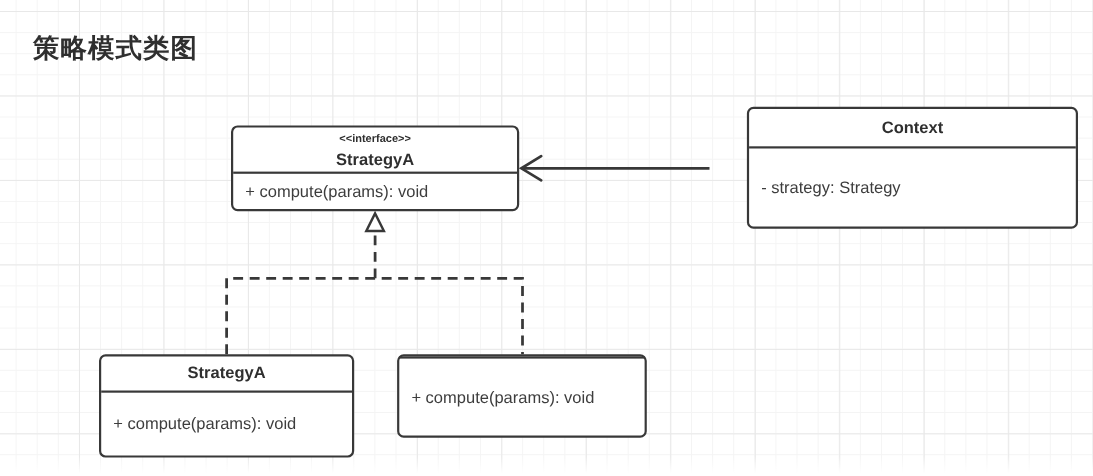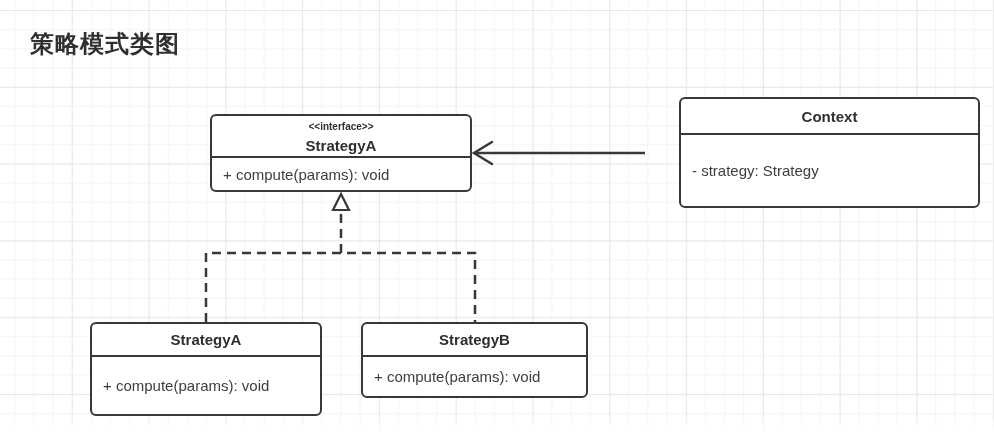--- a/index.html
+++ b/index.html
@@ -122,17 +122,16 @@
     <div class="uml-header uml-classname">Context</div>
     <div class="uml-section">- strategy: Strategy</div>
   </div>
 
   <div class="uml-box" id="box-strategy-a">
     <div class="uml-header uml-classname">StrategyA</div>
     <div class="uml-section">+ compute(params): void</div>
   </div>
 
   <div class="uml-box" id="box-strategy-b">
-    <div class="uml-header uml-classname">StrategyB</div>
     <div class="uml-section">+ compute(params): void</div>
   </div>
 
 </div>
 
 </body></html>

